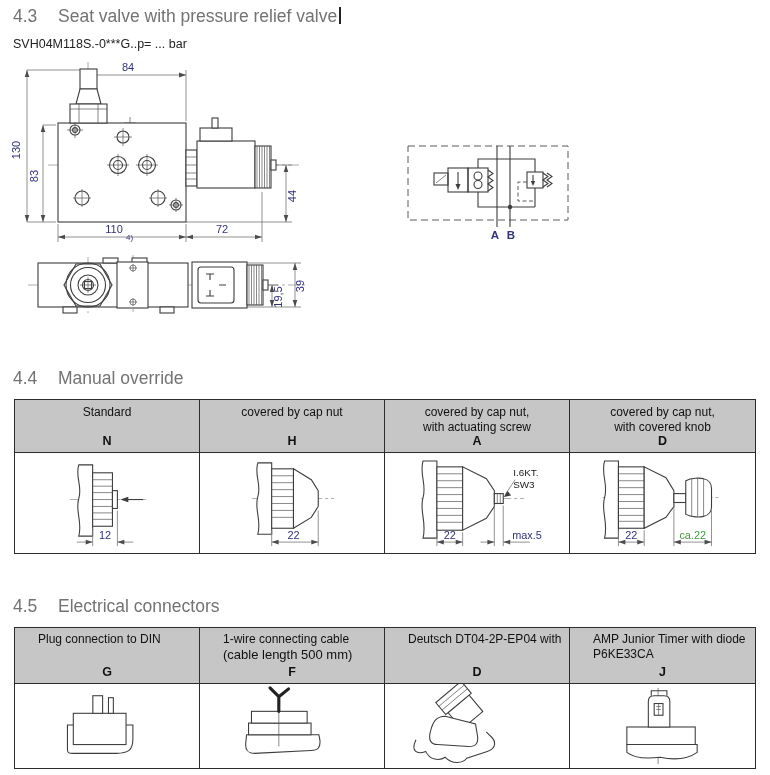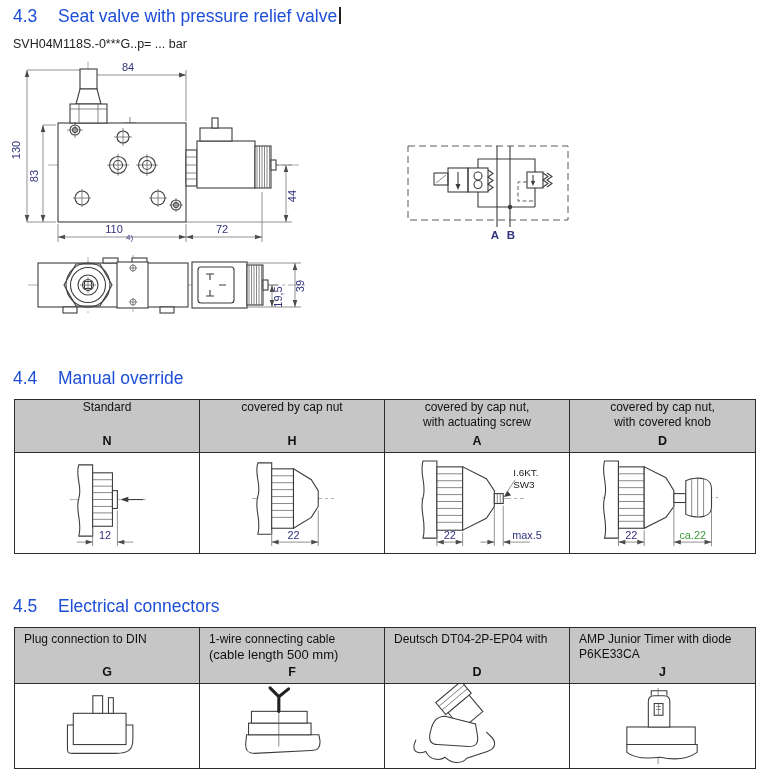--- a/index.html
+++ b/index.html
@@ -1,17 +1,17 @@
 <!DOCTYPE html>
 <html><head>
 <meta charset="utf-8">
 <style>
   html,body{margin:0;padding:0}
   .page{position:relative;width:770px;height:775px;background:#ffffff;font-family:"Liberation Sans",sans-serif;overflow:hidden}
-  .sec{position:absolute;left:13px;font-size:17.5px;color:#1d4ed8;white-space:nowrap}
+  .sec{position:absolute;left:13px;font-size:17.5px;color:#737373;white-space:nowrap}
   .secnum{display:inline-block;min-width:45px}
   .cursor{display:inline-block;width:1.5px;height:17px;background:#222;margin-left:2px;vertical-align:-2px}
   .sub{position:absolute;left:13px;top:37px;font-size:12.5px;color:#222}
   .sub .p{}
   svg{display:block}
   svg text{font-family:"Liberation Sans",sans-serif}
   .o{fill:none;stroke:#3d3d3d;stroke-width:1.1}
   .of{fill:#fff;stroke:#3d3d3d;stroke-width:1.1}
   .t{fill:none;stroke:#555;stroke-width:0.7}
   .d{fill:none;stroke:#7d7d7d;stroke-width:0.85}
@@ -22,22 +22,22 @@
   .dt8{font-size:8px;fill:#32327d}
   .bt{font-size:10px;fill:#1a1a1a}
   .grn{fill:#3a9a3a}
   .pt{font-size:11.5px;font-weight:bold;fill:#32327d}
   .dash{fill:none;stroke:#5a5a5a;stroke-width:1;stroke-dasharray:7 4}
   .pil{fill:none;stroke:#4a4a4a;stroke-width:0.9;stroke-dasharray:4 2.5}
   .wire{fill:none;stroke:#222;stroke-width:3.2;stroke-linecap:round}
   .tbl{position:absolute;left:14px;width:742px;border:1.5px solid #2c2c2c;box-sizing:border-box;background:#fff}
   .thead{display:grid;grid-template-columns:1fr 1fr 1fr 1fr;background:#c6c6c6;border-bottom:1.5px solid #2c2c2c}
   .trow{display:grid;grid-template-columns:1fr 1fr 1fr 1fr}
-  .th{position:relative;border-right:1px solid #2c2c2c;font-size:12px;color:#111;text-align:center;line-height:1.22;box-sizing:border-box}
-  .th45{text-align:left;padding:4px 7px 0 9px}
+  .th{position:relative;border-right:1px solid #2c2c2c;font-size:12px;color:#111;text-align:center;padding-top:5px;line-height:1.22;box-sizing:border-box}
+  .th45{text-align:left;padding:4px 7px 0 23px}
   .th:last-child,.td:last-child{border-right:none}
   .td{border-right:1px solid #2c2c2c;overflow:hidden}
   .code{position:absolute;bottom:3px;left:0;right:0;text-align:center;font-weight:bold;font-size:12.5px;color:#111}
   .small2{font-size:13px}
 </style>
 </head>
 <body>
 
 <div class="page">
 

